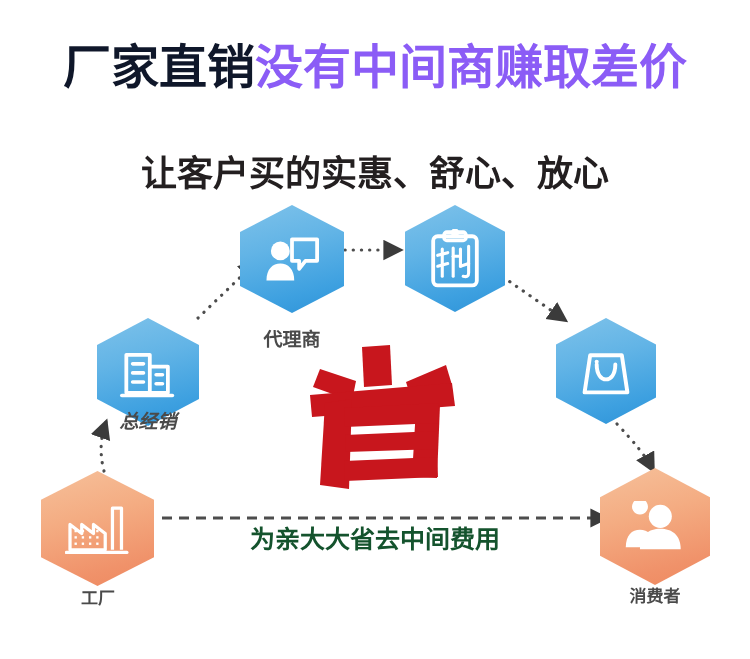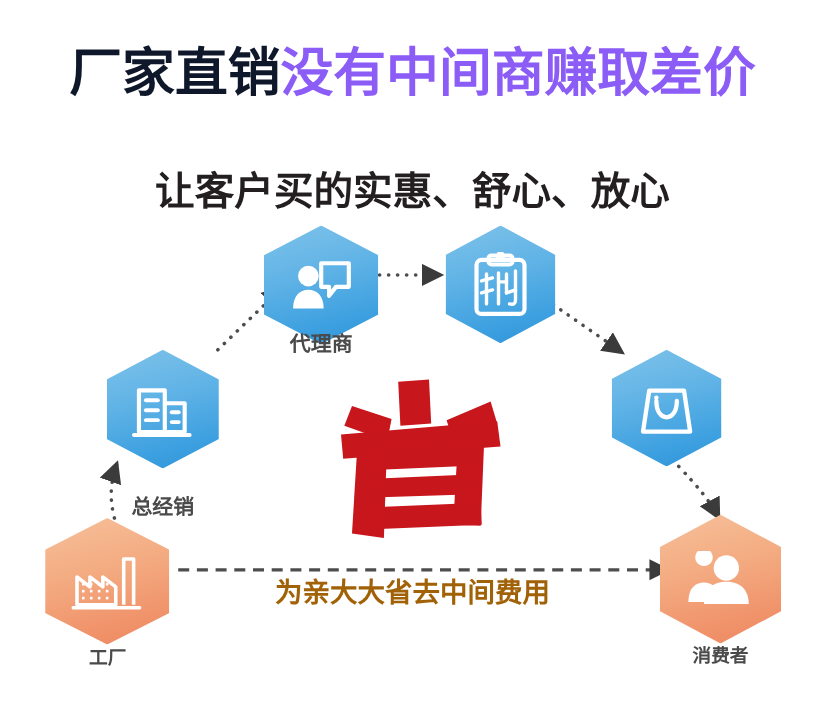--- a/index.html
+++ b/index.html
@@ -55,21 +55,21 @@
 
   
   .cap-black{
     position:absolute; left:175px; top:495px; width:400px;
     text-align:center; white-space:nowrap;
     color:#3a3a3a; font-size:20px; font-weight:bold; line-height:1;
   }
   .cap-red{
     position:absolute; left:175px; top:527px; width:400px;
     text-align:center; white-space:nowrap;
-    color:#a16207; font-size:25px; font-weight:bold; line-height:1;
+    color:#14532d; font-size:25px; font-weight:bold; line-height:1;
   }
 </style>
 </head>
 <body>
 
 <div id="stage">
 
   <div class="headline">
     <span class="hl-red">厂家直销</span><span class="hl-dark">没有中间商赚取差价</span>
   </div>
@@ -97,21 +97,21 @@
 
   <div class="hex hex-blue" style="left:240px;top:205px;width:104px;height:108px;">
     <span>
       <svg width="58" height="52" viewBox="0 0 64 58">
         <circle cx="19" cy="20" r="10.5" fill="#ffffff"></circle>
         <path d="M3.5,53 C3.5,40 10.5,34 19,34 C27.5,34 34.5,40 34.5,53 Z" fill="#ffffff"></path>
         <path d="M32,7 L60,7 L60,31 L47,31 L40,40 L40,31 L32,31 Z" fill="none" stroke="#ffffff" stroke-width="4.2" stroke-linejoin="round"></path>
       </svg>
     </span>
   </div>
-  <div class="node-label" style="left:232px;top:304px;width:120px;">代理商</div>
+  <div class="node-label" style="left:232px;top:330px;width:120px;">代理商</div>
 
   <div class="hex hex-blue" style="left:405px;top:205px;width:100px;height:107px;">
     <span>
       <svg width="52" height="60" viewBox="0 0 56 66">
         <rect x="4" y="8" width="48" height="54" rx="5" ry="5" fill="none" stroke="#ffffff" stroke-width="4.2"></rect>
         <rect x="16" y="3.5" width="24" height="9" rx="3" ry="3" fill="none" stroke="#ffffff" stroke-width="4"></rect>
         <circle cx="28" cy="4" r="4.6" fill="#ffffff"></circle>
         <g fill="none" stroke="#ffffff" stroke-width="3.4" stroke-linecap="round">
           <path d="M14,22 L14,52"></path>
           <path d="M9,29 L20,26"></path>
@@ -135,21 +135,21 @@
           <path d="M15,22 L27,22"></path>
           <path d="M15,32 L27,32"></path>
           <path d="M15,42 L27,42"></path>
           <path d="M41,34 L48,34"></path>
           <path d="M41,44 L48,44"></path>
         </g>
         <path d="M3,57 L59,57" stroke="#ffffff" stroke-width="4" stroke-linecap="round"></path>
       </svg>
     </span>
   </div>
-  <div class="node-label" style="left:88px;top:452px;width:120px;">总经销</div>
+  <div class="node-label" style="left:88px;top:412px;width:120px;font-style:italic;">总经销</div>
 
   <div class="hex hex-blue" style="left:556px;top:318px;width:100px;height:106px;">
     <span>
       <svg width="54" height="54" viewBox="0 0 58 58">
         <path d="M12,12 L46,12 L52,52 L6,52 Z" fill="none" stroke="#ffffff" stroke-width="4.2" stroke-linejoin="round"></path>
         <path d="M19,22 C19,33 24,38 29,38 C34,38 39,33 39,22" fill="none" stroke="#ffffff" stroke-width="4.2" stroke-linecap="round"></path>
         <circle cx="19" cy="19" r="2.2" fill="#ffffff"></circle>
       </svg>
     </span>
   </div>

